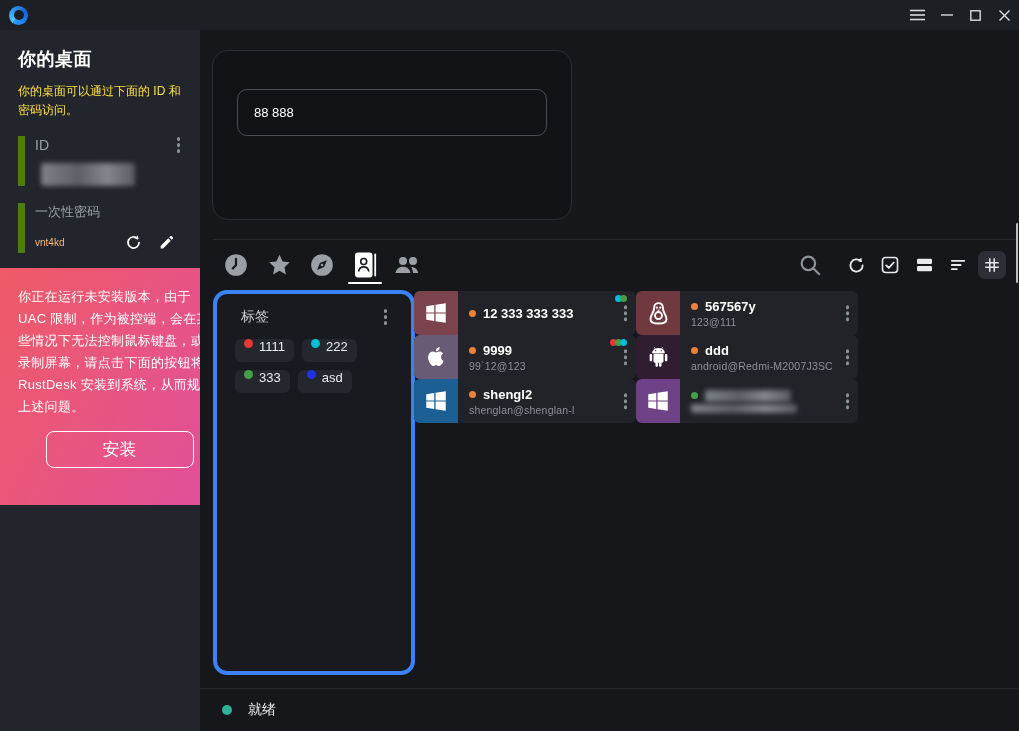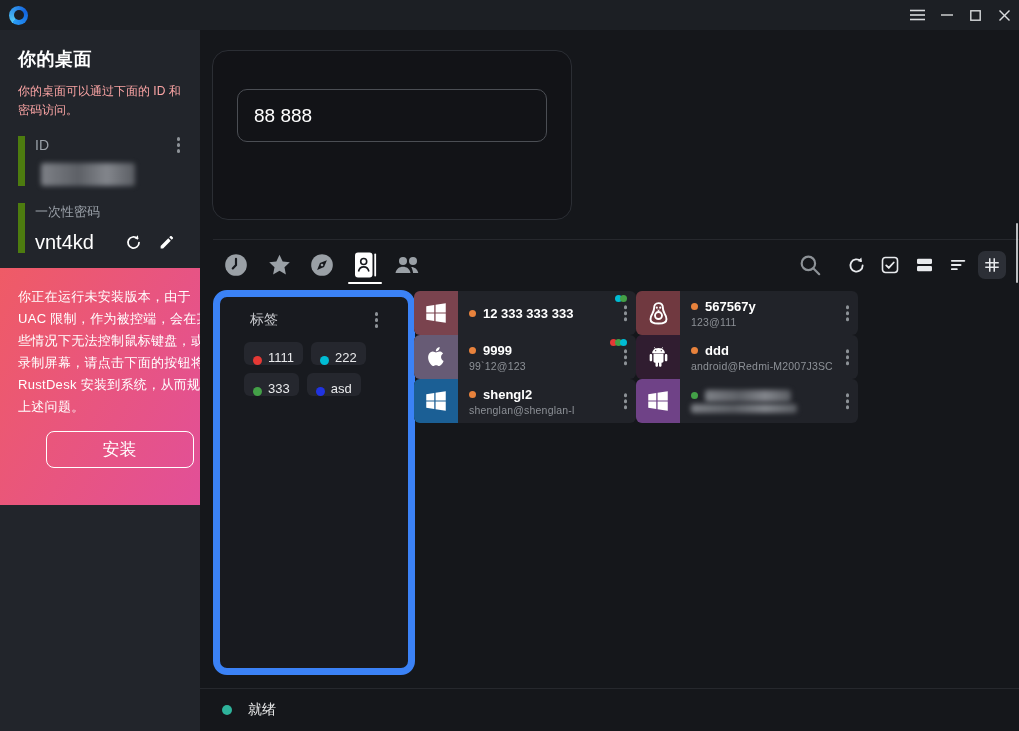--- a/index.html
+++ b/index.html
@@ -14,50 +14,50 @@
   .logo{width:19px;height:19px;border-radius:50%;margin-left:9px;position:relative;
         background:conic-gradient(from 220deg,#53c7f4,#1264e0 55%,#2a9df4)}
   .logo::after{content:"";position:absolute;inset:4.5px;border-radius:50%;background:#1c1f24}
   .win-controls{margin-left:auto;display:flex}
   .win-btn{width:29px;height:30px;display:flex;align-items:center;justify-content:center;cursor:default}
 
   
   .sidebar{position:absolute;top:30px;left:0;width:200px;bottom:0;background:#22252b;box-sizing:border-box}
   .side-pad{padding:0 18px}
   .side-title{margin-top:17px;font-size:18px;font-weight:bold;letter-spacing:.5px}
-  .side-desc{margin-top:11px;font-size:12px;line-height:1.55;color:#fca5a5;width:164px}
+  .side-desc{margin-top:11px;font-size:12px;line-height:1.55;color:#fde047;width:164px}
   .side-block{margin-top:17px;border-left:7px solid #4d7c0f;padding-left:10px}
   .block-head{display:flex;align-items:center;justify-content:space-between;height:18px}
   .block-label{font-size:14px;color:#9aa0a8}
   .block-label.small{font-size:13px}
   .blob{background:linear-gradient(90deg,#7e8187,#5d6066 40%,#83868c 70%,#595c62);
         filter:blur(2.5px);border-radius:3px}
   .id-blob{width:94px;height:23px;margin:9px 0 2px 6px}
   .pwd-row{display:flex;align-items:center;margin-top:10px;height:22px}
-  .pwd-value{font-size:20px;color:#ffffff}
+  .pwd-value{font-size:10px;color:#fdba74}
   .pwd-icons{margin-left:auto;display:flex;gap:15px;margin-right:6px}
 
   .warning{position:absolute;left:0;top:238px;width:239px;height:237px;box-sizing:border-box;
            padding:18px 18px 0;background:linear-gradient(118deg,#ef5b66 0%,#e04e9e 100%)}
   .warning-text{font-size:13px;line-height:22px;letter-spacing:.3px}
   .install-btn{margin:13px auto 0;width:146px;height:35px;border:1px solid #fff;border-radius:8px;
                background:transparent;color:#fff;font-size:17px;display:flex;align-items:center;
                justify-content:center;cursor:default}
 
   
   .main{position:absolute;top:30px;left:200px;right:0;bottom:0;background:#15171b}
 
   .connect-card{position:absolute;left:12px;top:20px;width:360px;height:170px;box-sizing:border-box;
                 background:#121317;border:1px solid #2b2e34;border-radius:16px;padding:22px 24px}
   .connect-title-row{display:flex;align-items:center;gap:9px}
   .connect-title{font-size:19px;font-weight:bold}
   .help-circle{width:15px;height:15px;border:1.5px solid #8d9297;border-radius:50%;color:#8d9297;
                font-size:10px;display:flex;align-items:center;justify-content:center;font-weight:bold}
-  .id-input{margin-top:16px;width:100%;height:53px;box-sizing:border-box;background:transparent;
-            border:1px solid #4b4e54;border-radius:10px;color:#fff;font-size:19px;padding:0 16px;
+  .id-input{margin-top:16px;width:100%;height:47px;box-sizing:border-box;background:transparent;
+            border:1px solid #4b4e54;border-radius:10px;color:#fff;font-size:13px;padding:0 16px;
             font-family:inherit;outline:none}
   .btn-row{display:flex;justify-content:flex-end;align-items:center;gap:17px;margin-top:14px}
   .btn-transfer{height:27px;padding:0 13px;background:transparent;border:1px solid #fff;border-radius:5px;
                 color:#fff;font-size:13px;font-family:inherit}
   .btn-connect{height:27px;padding:0 19px;background:#2e86f5;border:none;border-radius:5px;
                color:#fff;font-size:13px;font-family:inherit}
 
   .main-divider{position:absolute;left:13px;right:0;top:209px;height:1px;background:#26282d}
 
   .toolbar{position:absolute;left:0;right:0;top:214px;height:42px;display:flex;align-items:center;
@@ -65,25 +65,25 @@
   .tabs{display:flex;align-items:center;gap:13px}
   .tab{width:30px;height:38px;display:flex;align-items:center;justify-content:center;position:relative}
   .tab.active::after{content:"";position:absolute;left:-2px;right:-2px;bottom:0;height:2.5px;
                      background:#fff;border-radius:2px}
   .actions{margin-left:auto;display:flex;align-items:center;gap:6px}
   .action{width:28px;height:28px;display:flex;align-items:center;justify-content:center;border-radius:7px}
   .action.active{background:#2c2f36}
   .action.search{margin-right:12px}
 
   .tags-panel{position:absolute;left:13px;top:260px;width:202px;height:385px;box-sizing:border-box;
-              background:#181a1f;border:7px solid #3b82f6;border-radius:14px;padding:13px 24px}
+              background:#181a1f;border:4px solid #3b82f6;border-radius:14px;padding:13px 18px}
   .tags-head{display:flex;align-items:center;justify-content:space-between;padding:0 4px 0 6px}
   .tags-title{font-size:14px;color:#cbcdd1}
   .tag-list{display:flex;flex-wrap:wrap;gap:8px;margin-top:12px}
-  .tag-chip{display:flex;align-items:flex-end;gap:6px;height:23px;padding:0 9px;background:#25272e;
+  .tag-chip{display:flex;align-items:flex-start;gap:6px;height:23px;padding:0 9px;background:#25272e;
             border-radius:6px;font-size:13px;color:#e9eaec}
   .tag-dot{width:9px;height:9px;border-radius:50%;flex:none}
 
   .peer-grid{position:absolute;left:214px;top:261px;width:456px;display:flex;flex-wrap:wrap;}
   .peer-card{width:222px;height:44px;background:#212329;border-radius:6px;display:flex;position:relative}
   .peer-icon{width:44px;height:44px;border-radius:6px 0 0 6px;display:flex;align-items:center;
              justify-content:center;flex:none}
   .peer-body{display:flex;flex-direction:column;justify-content:center;padding-left:11px;gap:2px;min-width:0}
   .peer-title{display:flex;align-items:center;gap:7px}
   .status-dot{width:7px;height:7px;border-radius:50%;flex:none}

